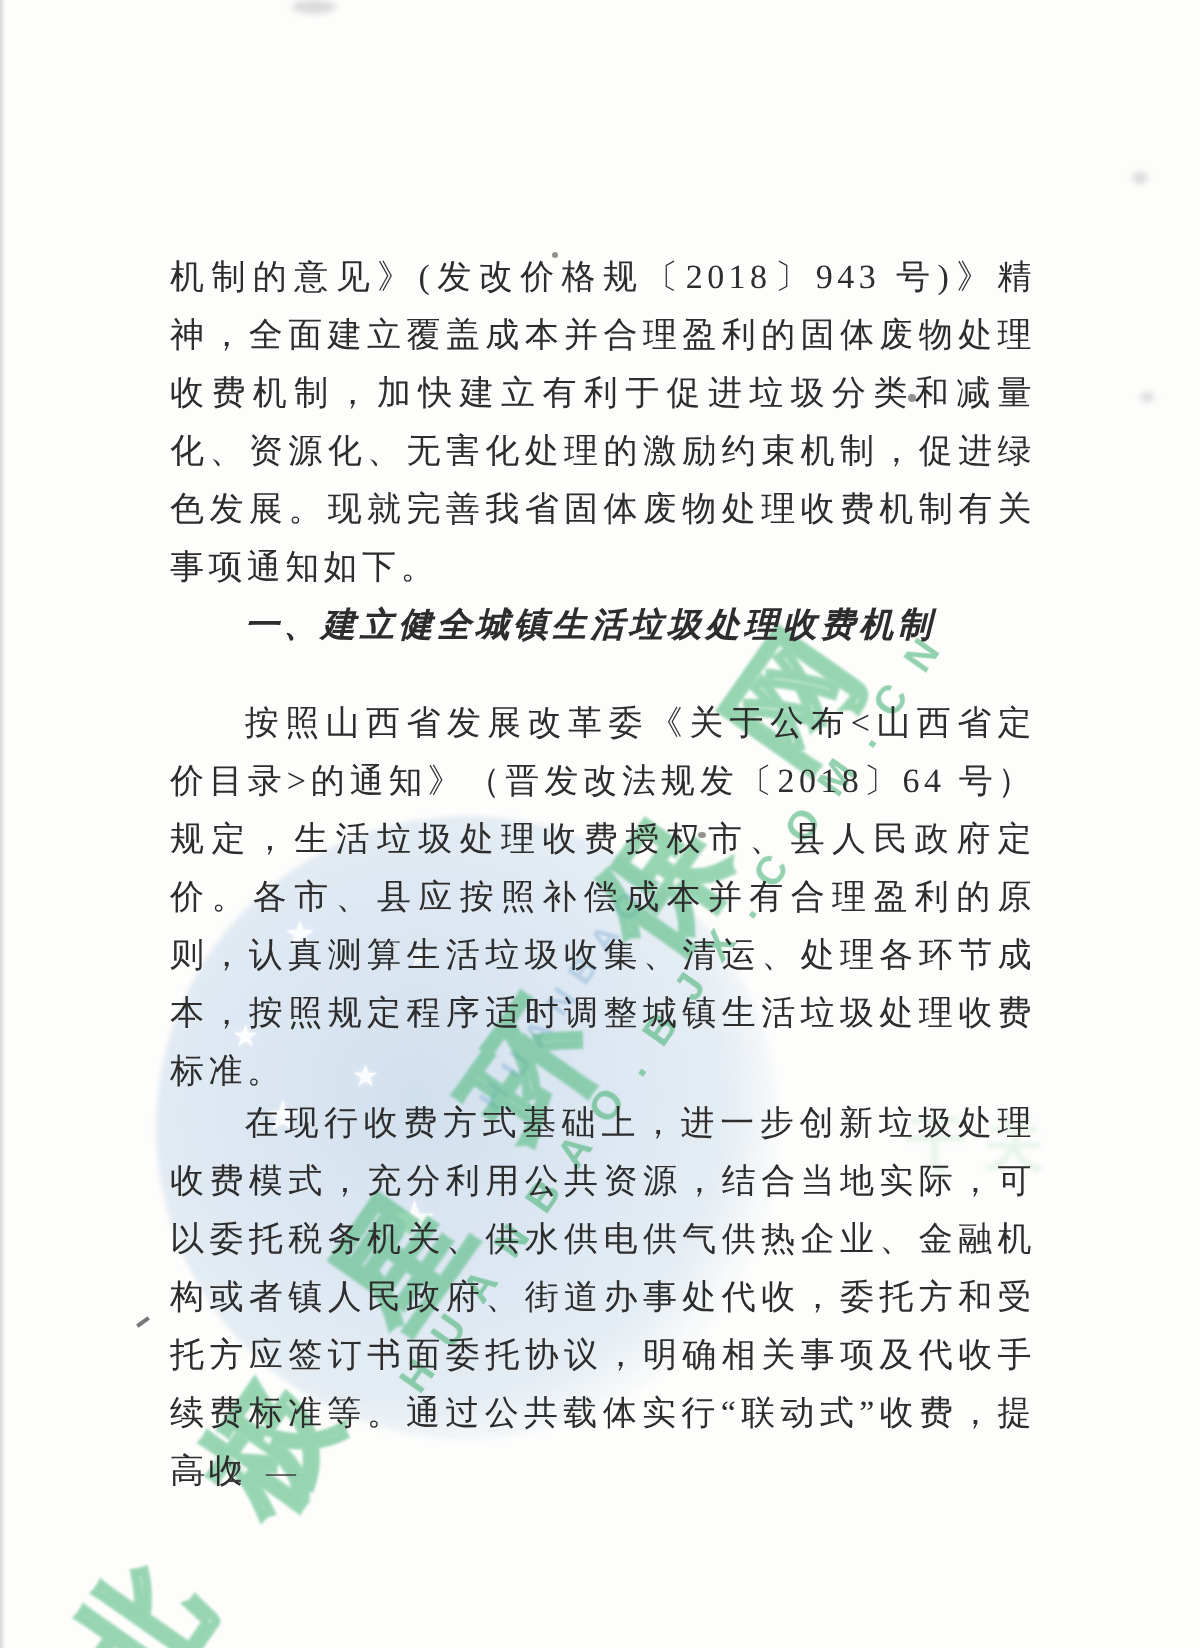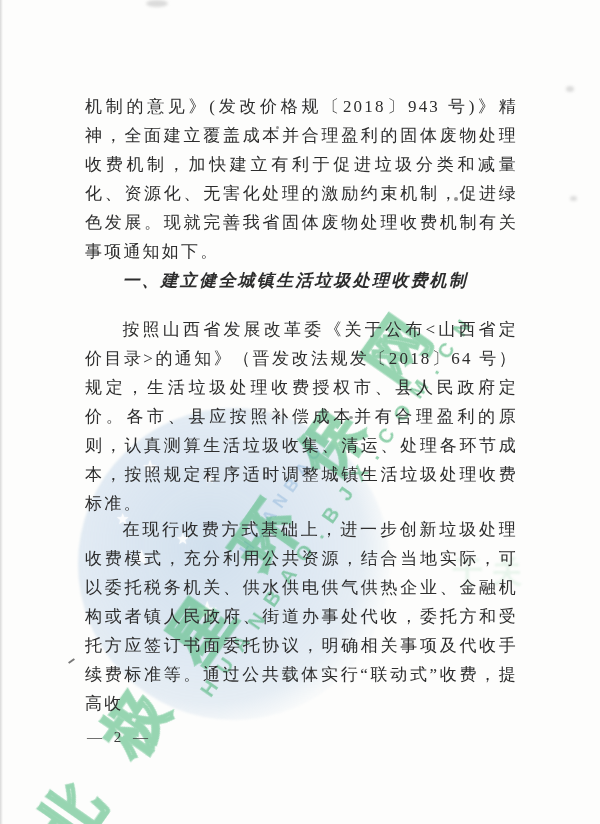--- a/index.html
+++ b/index.html
@@ -63,21 +63,21 @@
   }
 
   
   .text-block{
     position:absolute;left:85px;top:92px;width:433px;
     color:#2d2d2d;
     font-size:17px;line-height:29px;letter-spacing:2.2px;
     text-align:justify;text-justify:inter-character;
   }
   .para{margin:0;text-indent:2.2em;}
-  .para.no-indent{text-indent:0;}
+  .para.no-indent{text-indent:0;margin-top:32px;}
   .para.heading{font-weight:bold;font-style:italic;}
   .para.gap-top{margin-top:20px;}
   .para.tight-top{margin-top:-3px;}
   .page-number{
     position:absolute;left:87px;top:729px;
     font-size:15px;letter-spacing:4px;color:#3c3c3c;
   }
 </style>
 </head>
 <body>

